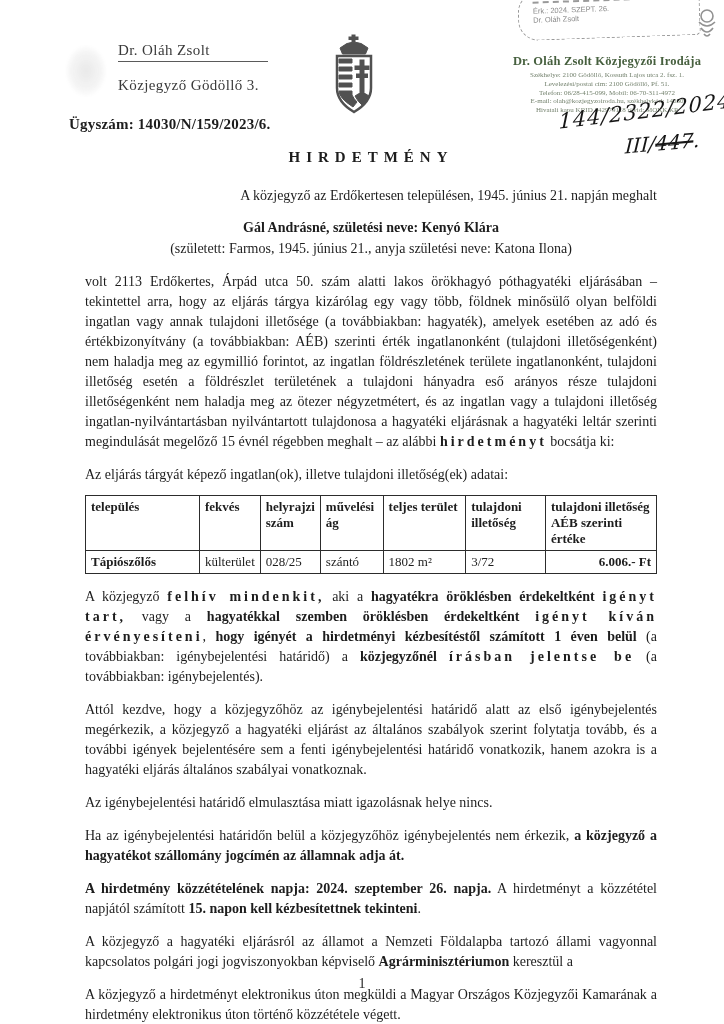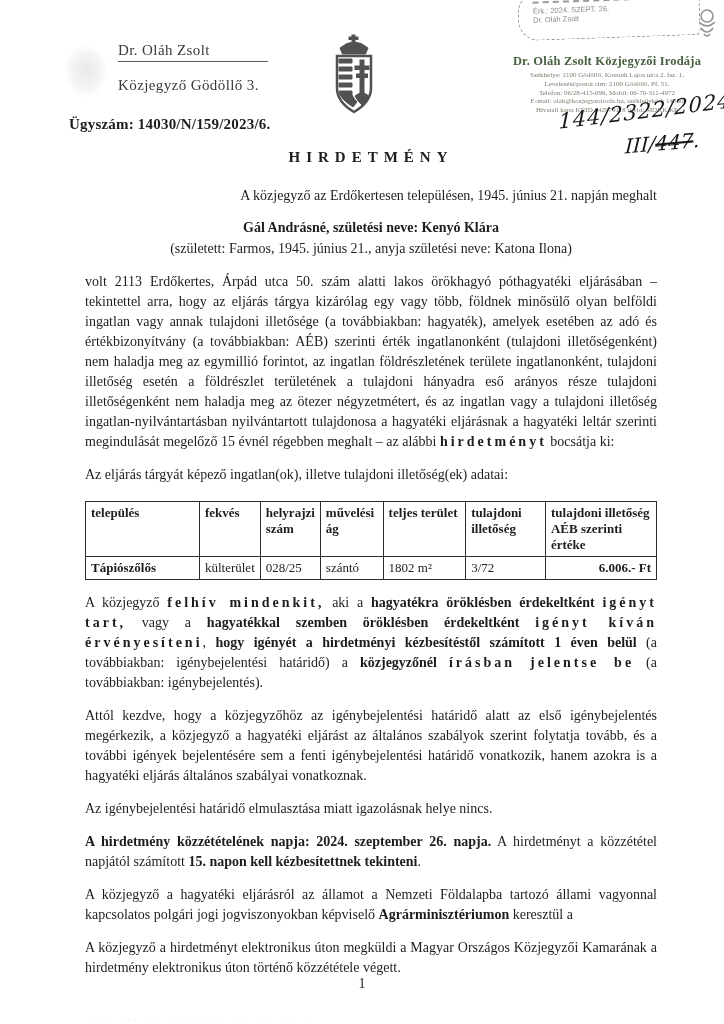--- a/index.html
+++ b/index.html
@@ -42,21 +42,21 @@
   .struck{text-decoration:line-through;}
   
   .doc{position:absolute;left:85px;top:147px;width:572px;font-size:14px;line-height:20px;}
   .doc-title{text-align:center;font-weight:bold;font-size:15px;letter-spacing:6px;margin:0;}
   .doc p{margin:13px 0 0 0;text-align:justify;}
   .doc p.center{text-align:center;margin:12px 0 0 0;}
   .doc p.tight{margin:1px 0 0 0;}
   .doc .intro{margin-top:19px;text-align:right;}
   .doc .bold{font-weight:bold;}
   
-  table.prop{border-collapse:collapse;width:100%;margin-top:16px;font-size:13px;line-height:16px;}
+  table.prop{border-collapse:collapse;width:100%;margin-top:10px;font-size:13px;line-height:16px;}
   table.prop th,table.prop td{border:1.5px solid #2c2c2c;padding:3px 5px;vertical-align:top;text-align:left;}
   table.prop th{font-weight:bold;}
   table.prop td:first-child{font-weight:bold;}
   table.prop td:last-child{text-align:right;font-weight:bold;}
   
   .page-number{position:absolute;left:0;right:0;bottom:32px;text-align:center;font-size:14px;}
   .footer-remnant{
     position:absolute;left:90px;right:40px;bottom:0px;height:8px;overflow:hidden;
     color:#c3c3c3;font-size:7px;letter-spacing:4px;white-space:nowrap;opacity:.8;
   }
@@ -172,20 +172,21 @@
             <td>1802 m²</td>
             <td>3/72</td>
             <td>6.006.- Ft</td>
           </tr>
         </tbody>
     </table>
 
     <p><span>A közjegyző </span><span style="font-weight: bold; letter-spacing: 3px;">felhív mindenkit,</span><span> aki a </span><span style="font-weight: bold;">hagyatékra öröklésben érdekeltként</span><span> </span><span style="font-weight: bold; letter-spacing: 3px;">igényt tart,</span><span> vagy a </span><span style="font-weight: bold;">hagyatékkal szemben öröklésben érdekeltként</span><span> </span><span style="font-weight: bold; letter-spacing: 3px;">igényt kíván érvényesíteni</span><span>, </span><span style="font-weight: bold;">hogy igényét a hirdetményi kézbesítéstől számított 1 éven belül</span><span> (a továbbiakban: igénybejelentési határidő) a </span><span style="font-weight: bold;">közjegyzőnél</span><span> </span><span style="font-weight: bold; letter-spacing: 3px;">írásban jelentse be</span><span>  (a továbbiakban: igénybejelentés).</span></p>
     <p>Attól kezdve, hogy a közjegyzőhöz az igénybejelentési határidő alatt az első igénybejelentés megérkezik, a közjegyző a hagyatéki eljárást az általános szabályok szerint folytatja tovább, és a további igények bejelentésére sem a fenti igénybejelentési határidő vonatkozik, hanem azokra is a hagyatéki eljárás általános szabályai vonatkoznak.</p>
     <p>Az igénybejelentési határidő elmulasztása miatt igazolásnak helye nincs.</p>
+    <p><span>Ha az igénybejelentési határidőn belül a közjegyzőhöz igénybejelentés nem érkezik, </span><span style="font-weight: bold;">a közjegyző a hagyatékot szállomány jogcímén az államnak adja át.</span></p>
     <p><span style="font-weight: bold;">A hirdetmény közzétételének napja: 2024. szeptember 26. napja.</span><span> A hirdetményt a közzététel napjától számított </span><span style="font-weight: bold;">15. napon kell kézbesítettnek tekinteni</span><span>.</span></p>
     <p><span>A közjegyző a hagyatéki eljárásról az államot a Nemzeti Földalapba tartozó állami vagyonnal kapcsolatos polgári jogi jogviszonyokban képviselő </span><span style="font-weight: bold;">Agrárminisztériumon</span><span> keresztül a</span></p>
     <p>A közjegyző a hirdetményt elektronikus úton megküldi a Magyar Országos Közjegyzői Kamarának a hirdetmény elektronikus úton történő közzététele végett.</p>
   </div>
 
   <div class="page-number">1</div>
   <div class="footer-remnant">···· ··· ·        · ··     ·· ·         · · ·       · · · ·        ·</div>
 </div>
 
 </body></html>

